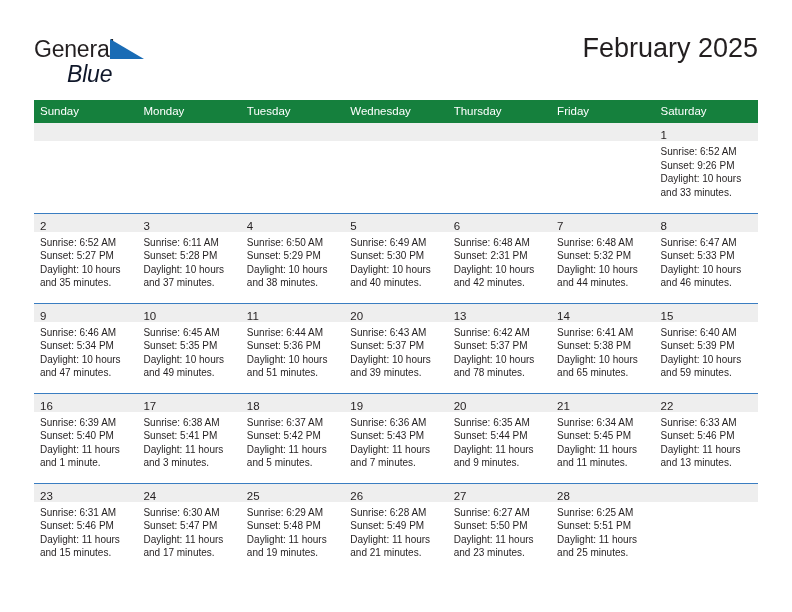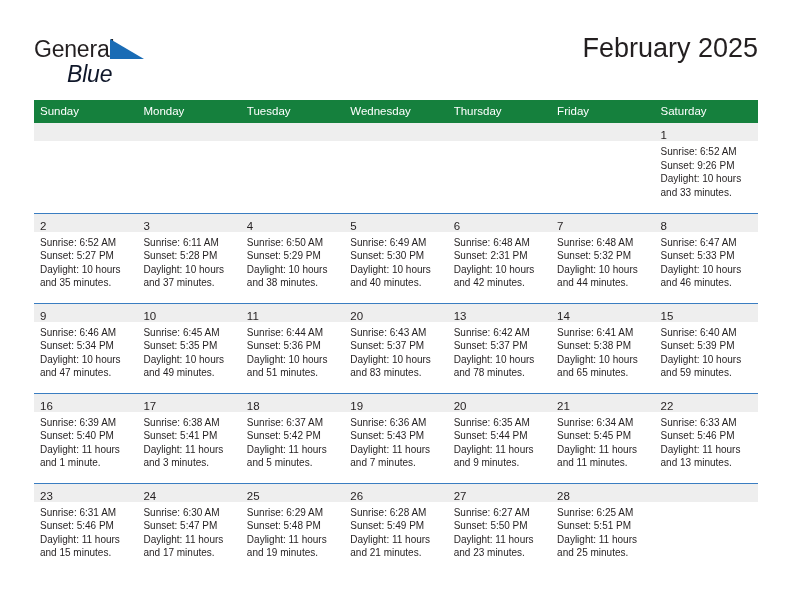--- a/index.html
+++ b/index.html
@@ -360,21 +360,21 @@
               </div>
             </div>
           </td>
         <td>
             <div class="cell">
               <div class="daynum-band"><span class="daynum">20</span></div>
               <div class="details">
                 <div>Sunrise: 6:43 AM</div>
                 <div>Sunset: 5:37 PM</div>
                 <div>Daylight: 10 hours</div>
-                <div>and 83 minutes.</div>
+                <div>and 39 minutes.</div>
               </div>
             </div>
           </td>
         <td>
             <div class="cell">
               <div class="daynum-band"><span class="daynum">13</span></div>
               <div class="details">
                 <div>Sunrise: 6:42 AM</div>
                 <div>Sunset: 5:37 PM</div>
                 <div>Daylight: 10 hours</div>

